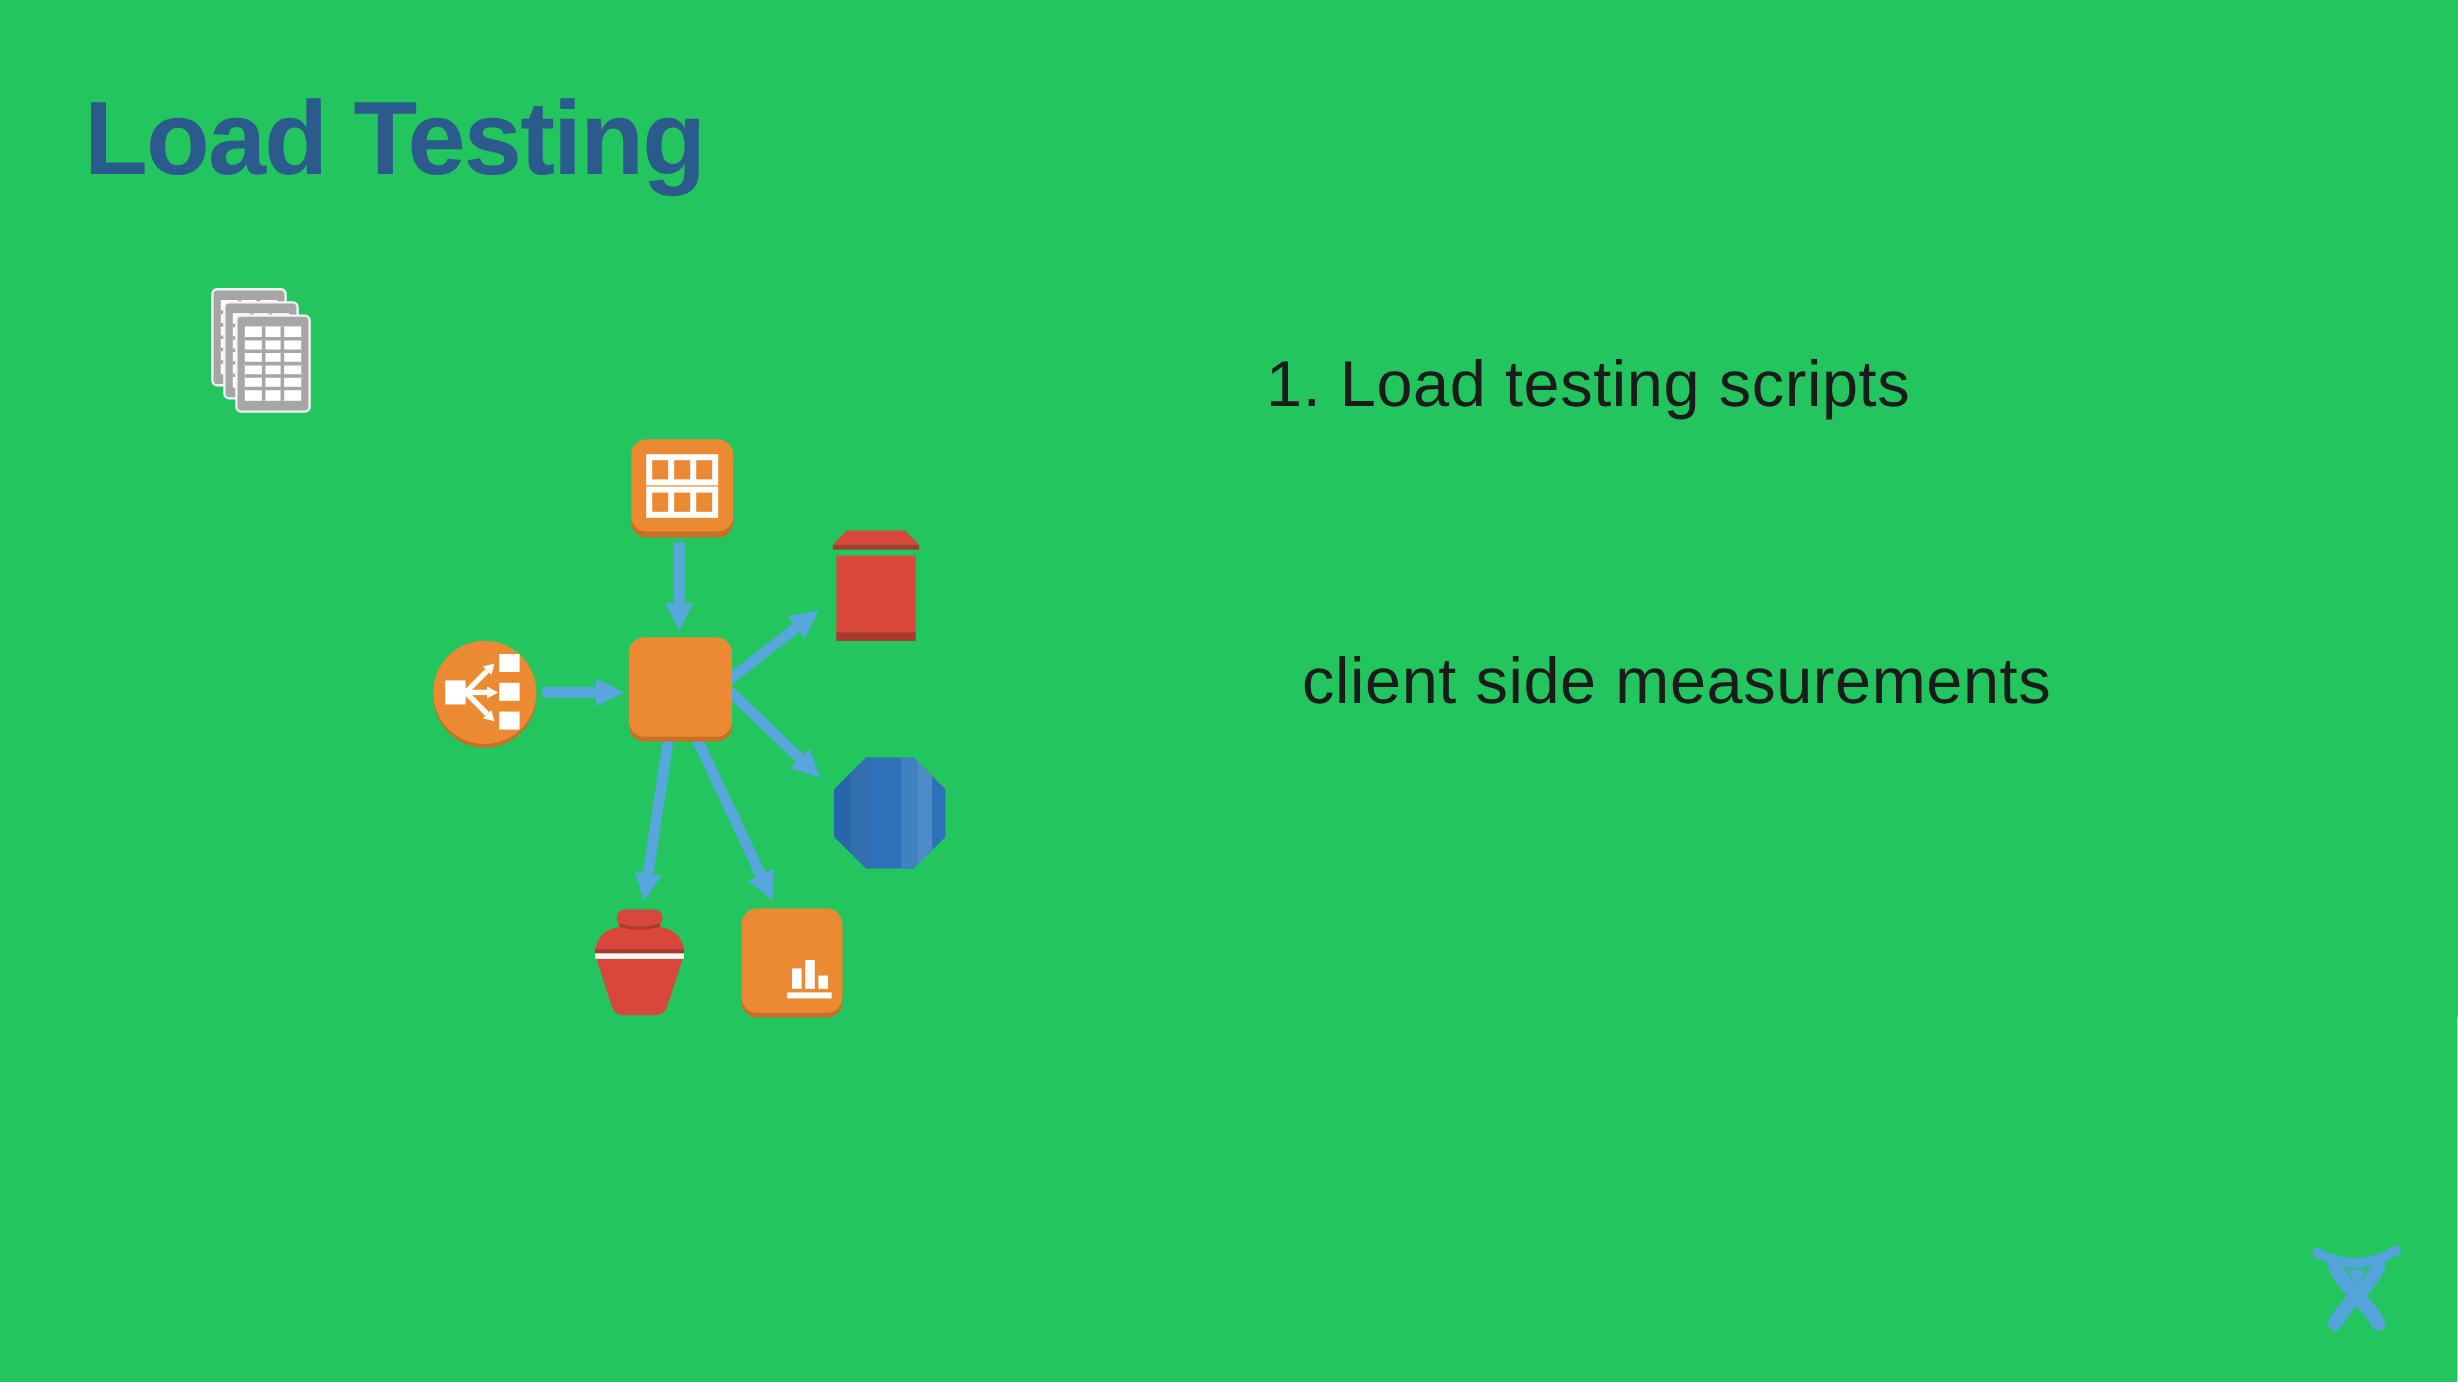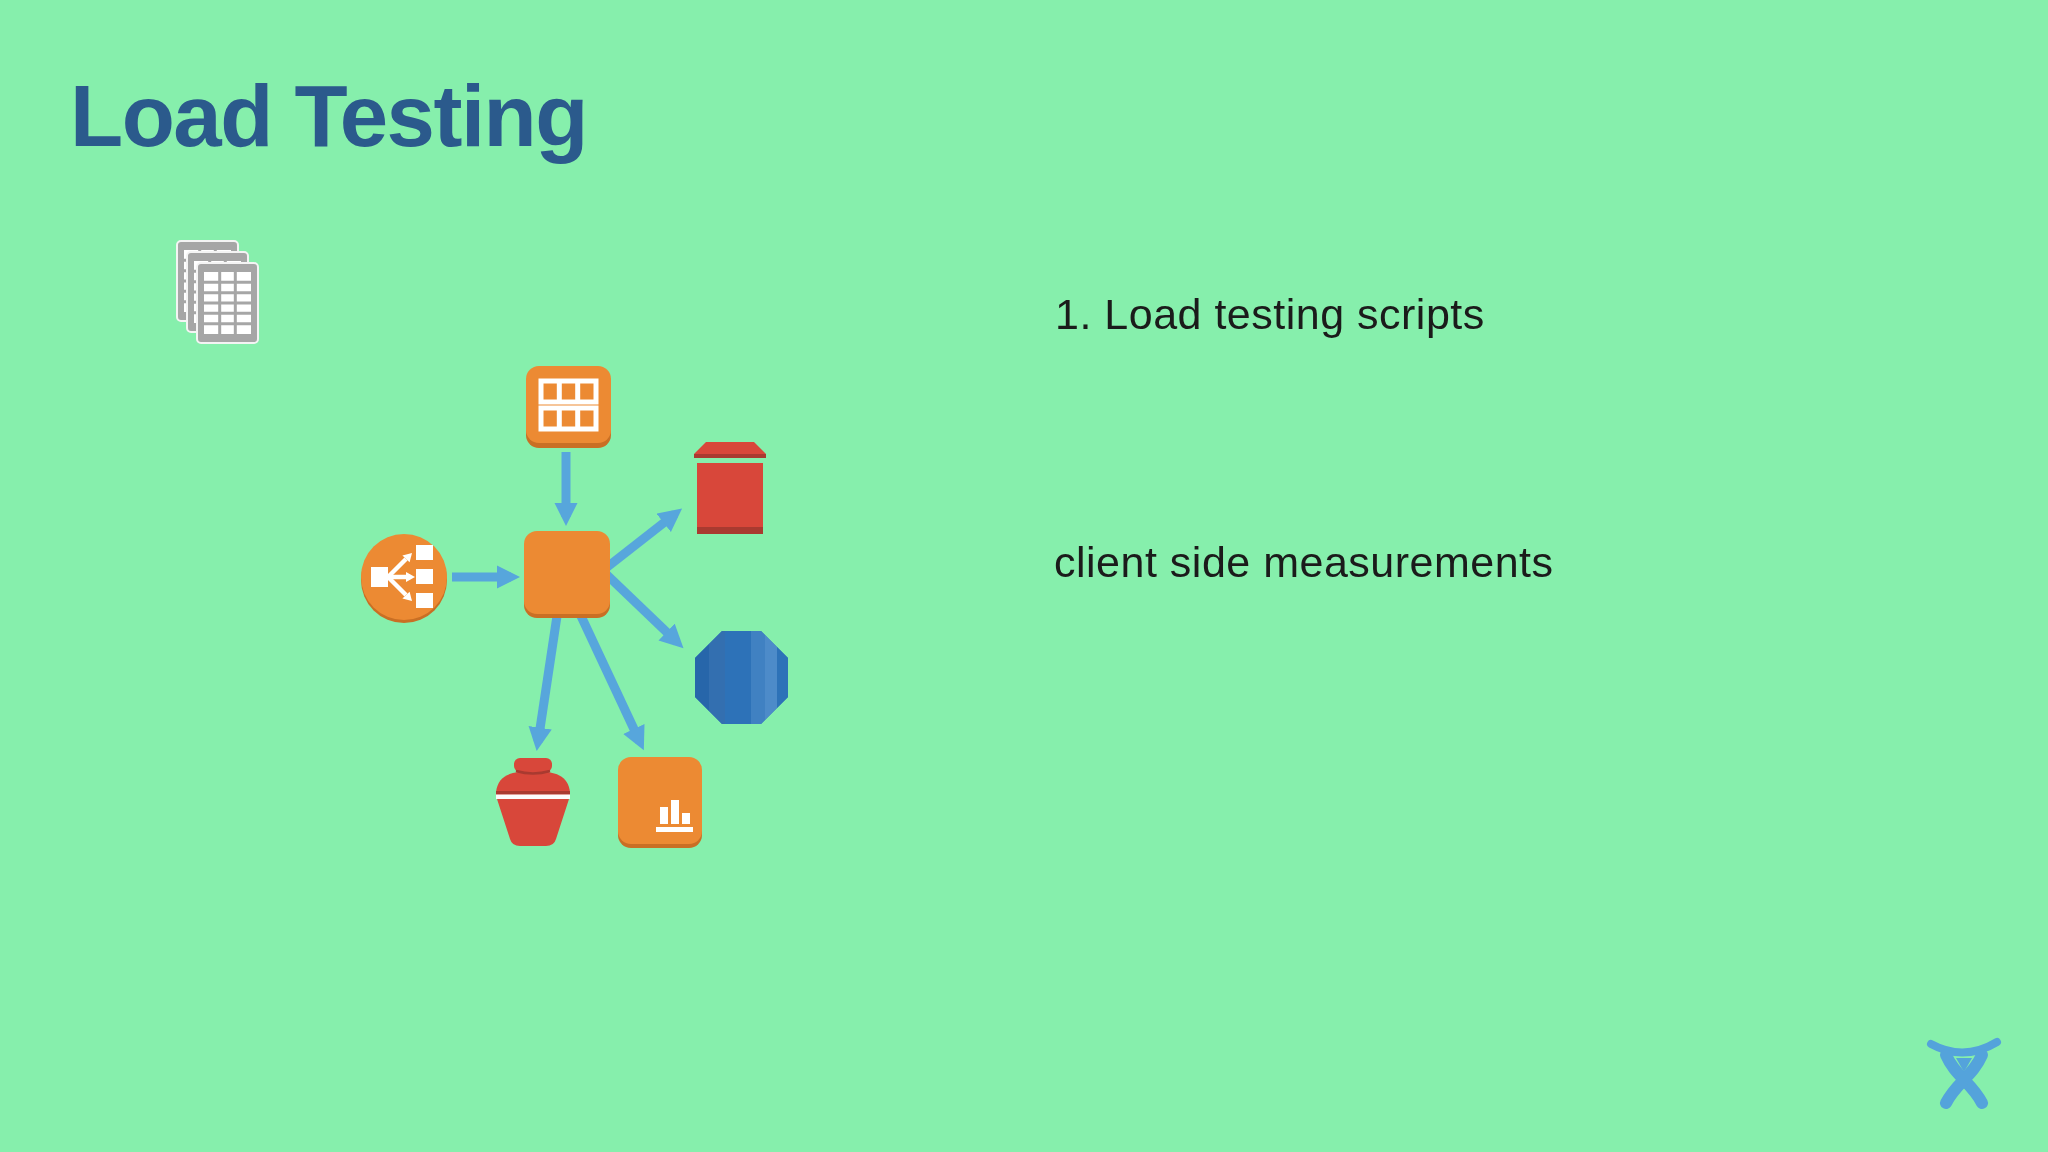--- a/index.html
+++ b/index.html
@@ -1,32 +1,32 @@
 <!DOCTYPE html>
 <html><head>
 <meta charset="utf-8">
 <style>
   html,body{margin:0;padding:0;background:#fbfbfb;}
   #canvas{
     position:relative;width:2048px;height:1152px;overflow:hidden;
-    background:#86efac;font-family:"Liberation Sans",sans-serif;
+    background:#22c55e;font-family:"Liberation Sans",sans-serif;
   }
   .abs{position:absolute;}
   #slide-title{
     left:70px;top:72px;
     font-size:87px;font-weight:bold;letter-spacing:-1.5px;
     color:#2b5a8c;line-height:1;white-space:nowrap;
   }
   .note-line{
-    color:#1b1b1b;font-size:43px;font-weight:300;
+    color:#1b1b1b;font-size:54px;font-weight:300;
     line-height:1;white-space:nowrap;letter-spacing:0.5px;
   }
   #note-1{left:1055px;top:293px;}
   #note-2{left:1116px;top:414px;}
-  #note-3{left:1054px;top:541px;}
+  #note-3{left:1085px;top:541px;}
   .icon{display:block;}
   svg{display:block;overflow:visible;}
 </style>
 </head>
 <body>
 
 <div id="canvas">
 
   <div id="slide-title" class="abs">Load Testing</div>
 

